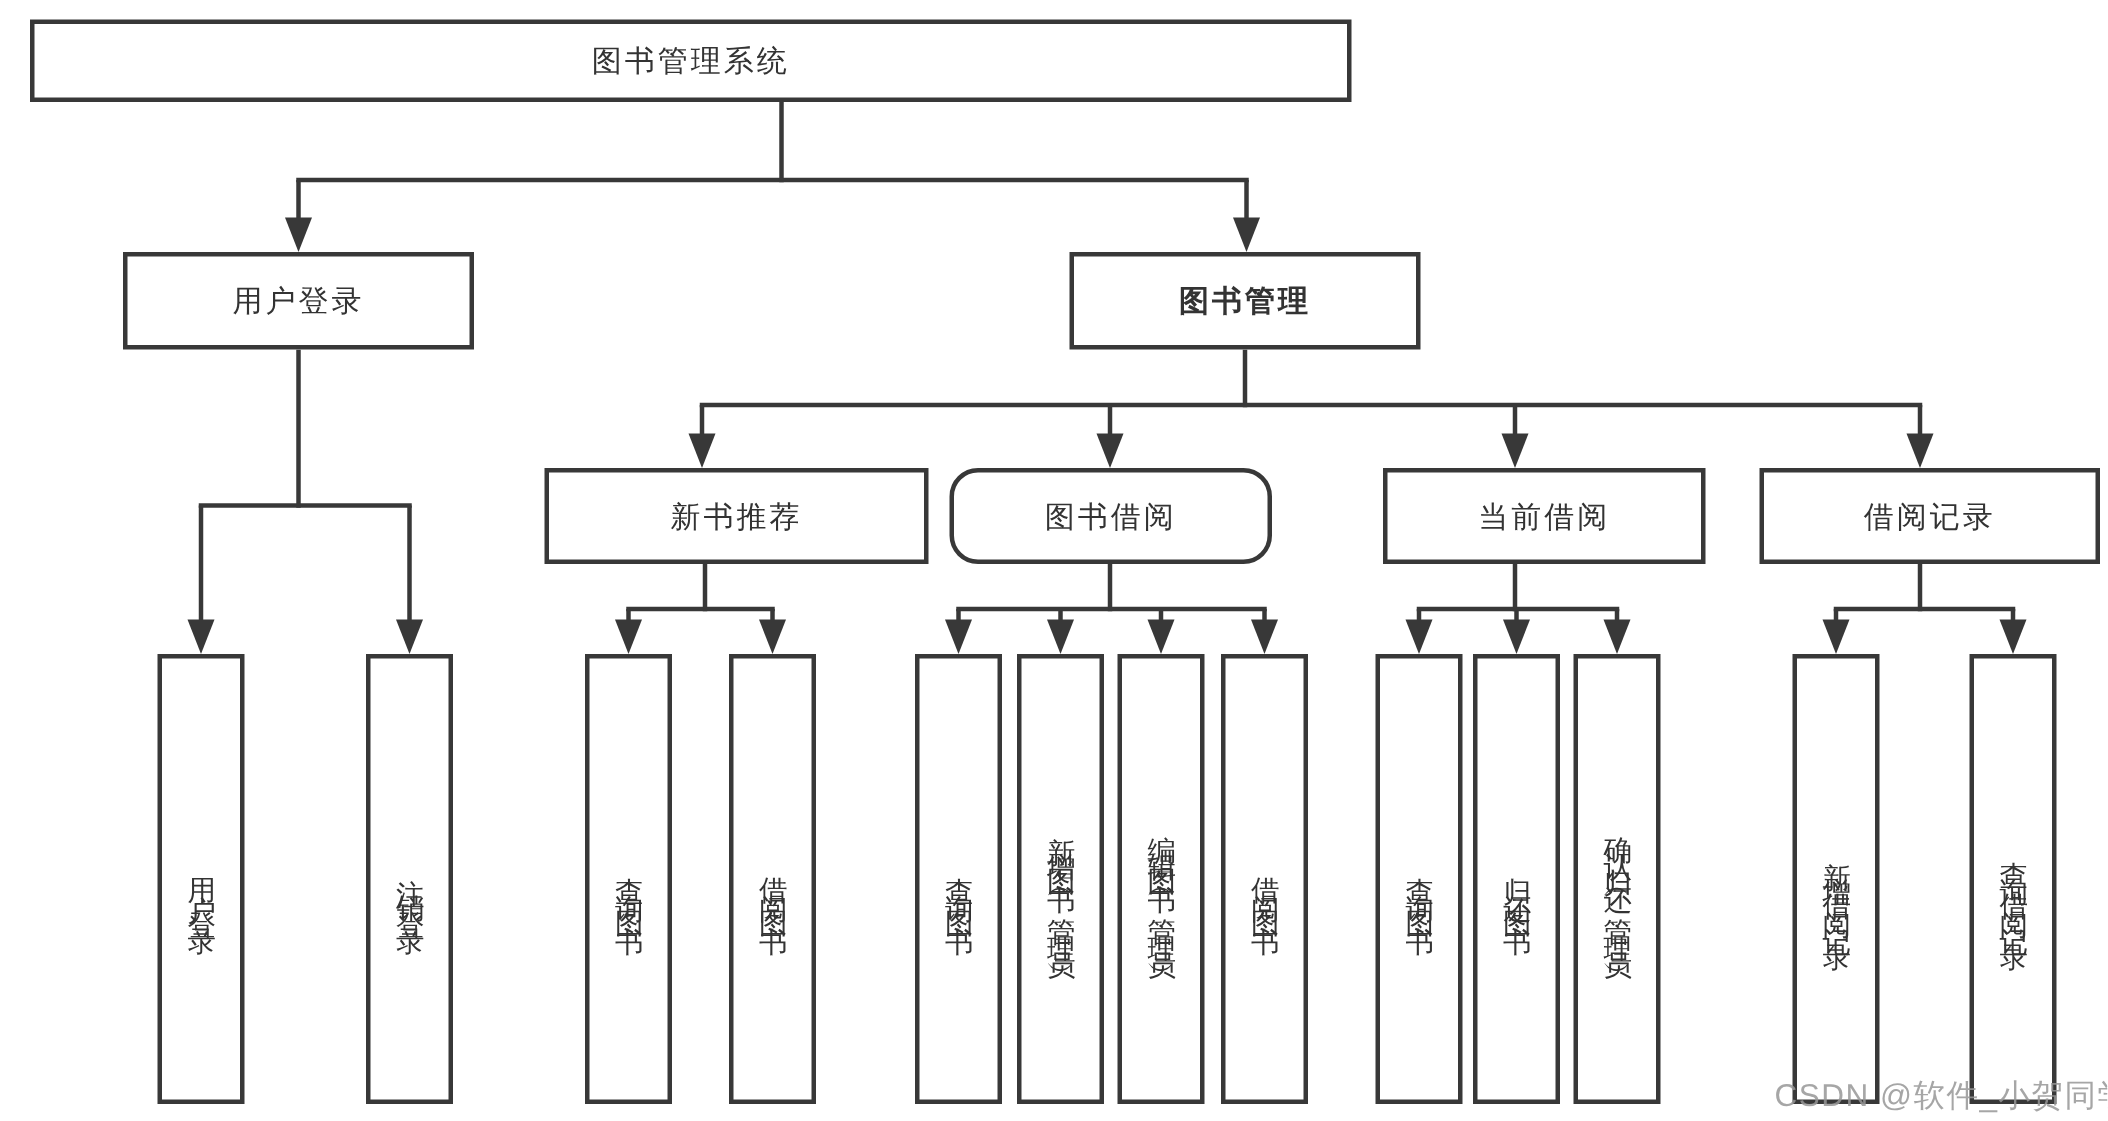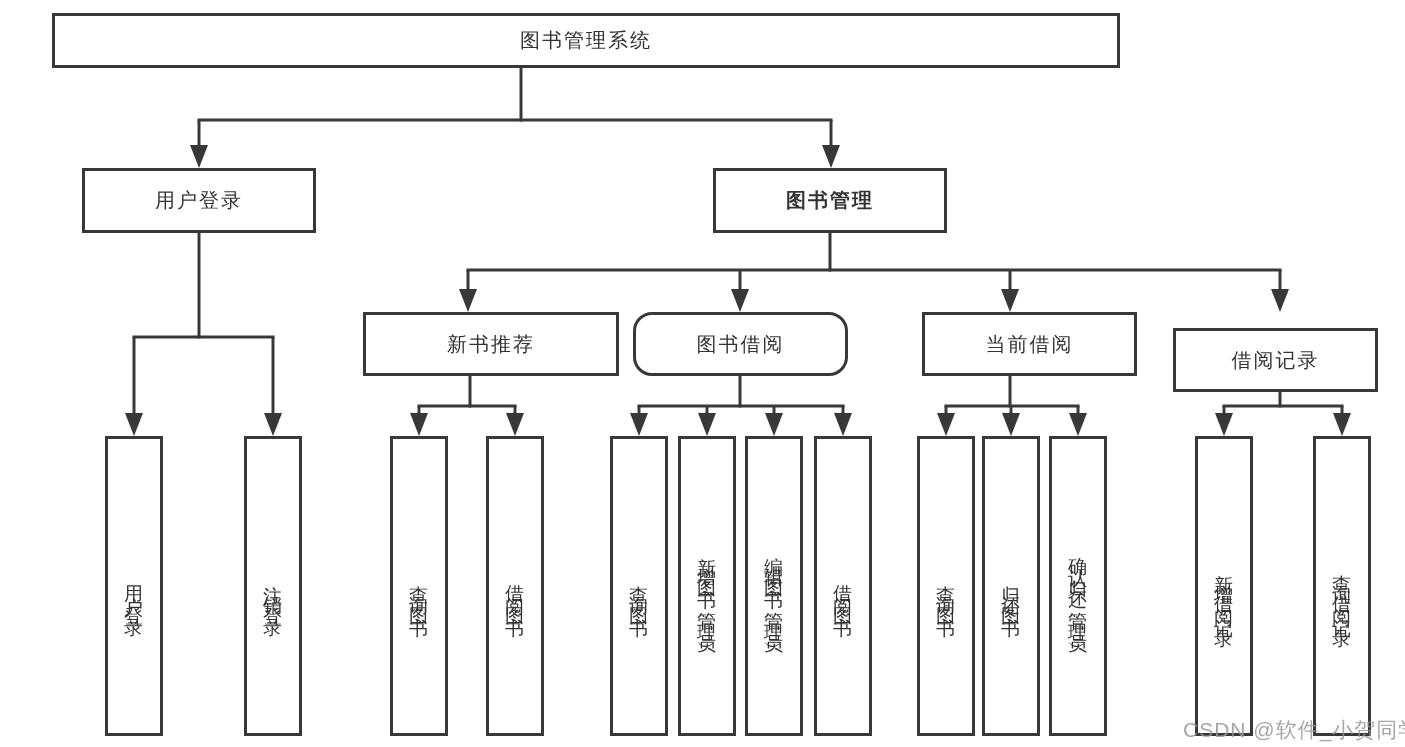--- a/index.html
+++ b/index.html
@@ -147,41 +147,41 @@
       <path d="M1222.5 406 H1343.5"></path>
       <path d="M1224 406 V418"></path>
       <path d="M1342 406 V418"></path>
     </g>
     <g>
       <use href="#ah" x="1224" y="436"></use>
       <use href="#ah" x="1342" y="436"></use>
     </g>
   </svg>
 
-  <div class="box" style="left:20px; top:13px; width:1068px; height:55px;margin-left:32px;">
+  <div class="box" style="left:20px; top:13px; width:881px; height:55px;">
     <span>图书管理系统</span>
   </div>
 
   <div class="box" style="left:82px; top:168px; width:234px; height:65px;">
     <span>用户登录</span>
   </div>
   <div class="box" style="left:713px; top:168px; width:234px; height:65px;font-weight:bold;">
     <span>图书管理</span>
   </div>
 
   <div class="box" style="left:363px; top:312px; width:256px; height:64px;">
     <span>新书推荐</span>
   </div>
   <div class="box" style="left:633px; top:312px; width:215px; height:64px;border-radius:19px;">
     <span>图书借阅</span>
   </div>
   <div class="box" style="left:903px; top:312px; width:215px; height:64px;margin-left:19px;">
     <span>当前借阅</span>
   </div>
-  <div class="box" style="left:1173px; top:312px; width:205px; height:64px;margin-top:16px;">
+  <div class="box" style="left:1173px; top:312px; width:227px; height:64px;">
     <span>借阅记录</span>
   </div>
 
   <div class="vbox" style="left:105px; top:436px; width:58px; height:300px;">
     <span class="vtext">用户登录</span>
   </div>
   <div class="vbox" style="left:244px; top:436px; width:58px; height:300px;">
     <span class="vtext">注销登录</span>
   </div>
 

